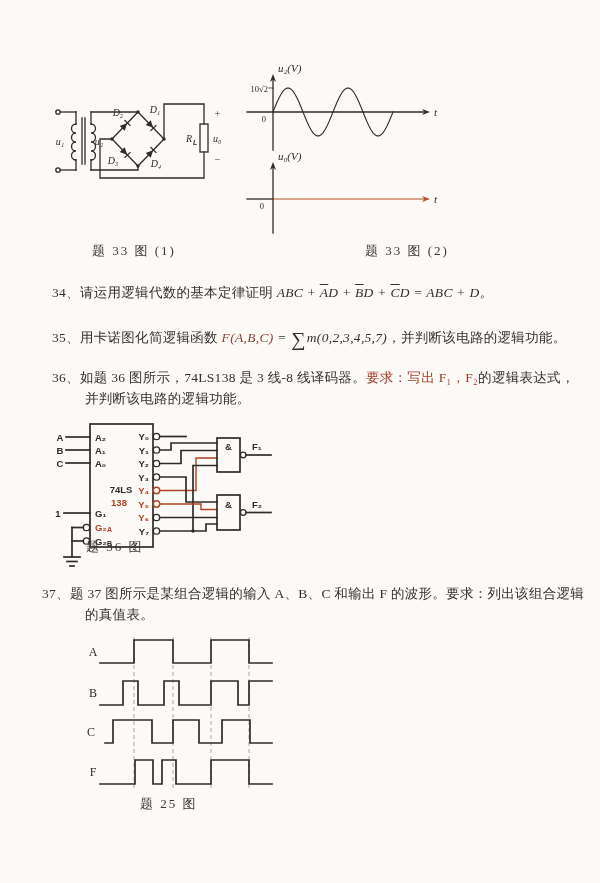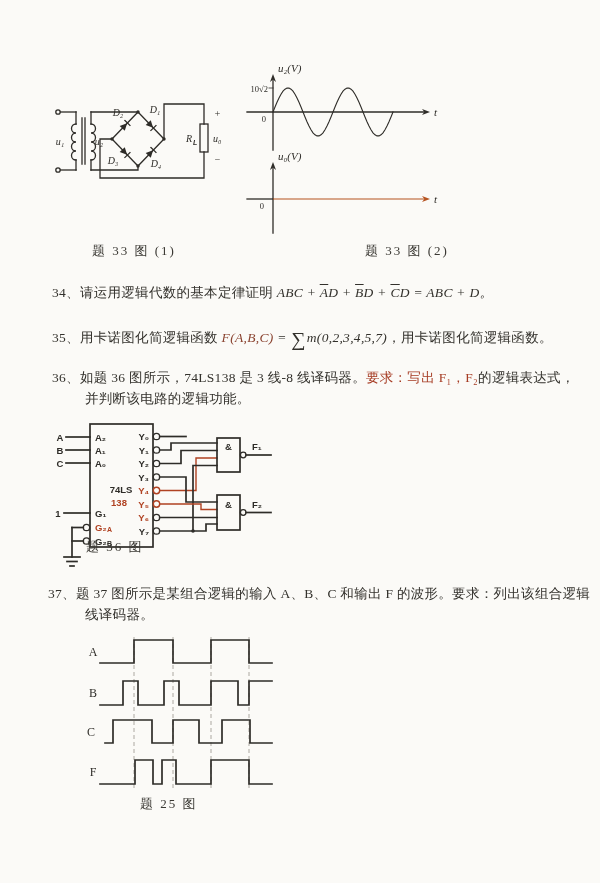--- a/index.html
+++ b/index.html
@@ -122,21 +122,21 @@
   </svg>
 
   <div class="abs caption" style="left:92px;top:242px;text-align:right;">题 33 图 (1)</div>
   <div class="abs caption" style="left:365px;top:242px;">题 33 图 (2)</div>
 
   <div class="abs qtext" style="left:52px;top:284px;">
     <span>34、</span><span>请运用逻辑代数的基本定律证明 </span><span class="math"><span>ABC + </span><span class="ov">A</span><span>D + </span><span class="ov">B</span><span>D + </span><span class="ov">C</span><span>D = ABC + D。</span></span>
   </div>
 
   <div class="abs qtext" style="left:52px;top:328px;">
-    <span>35、</span><span>用卡诺图化简逻辑函数 </span><span class="math brown">F(A,B,C)</span><span class="math"> = </span><span class="sigma">∑</span><span class="math">m(0,2,3,4,5,7)</span><span>，用卡诺图化简逻辑函数。</span>
+    <span>35、</span><span>用卡诺图化简逻辑函数 </span><span class="math brown">F(A,B,C)</span><span class="math"> = </span><span class="sigma">∑</span><span class="math">m(0,2,3,4,5,7)</span><span>，并判断该电路的逻辑功能。</span>
   </div>
 
   <div class="abs qtext" style="left:52px;top:369px;">
     <span>36、</span><span>如题 36 图所示，74LS138 是 3 线-8 线译码器。</span><span class="redtext">要求：写出 F₁，F₂</span><span>的逻辑表达式，</span>
   </div>
   <div class="abs qtext" style="left:85px;top:390px;">
     <span>并判断该电路的逻辑功能。</span>
   </div>
 
   <svg style="left:50px;top:418px;" width="230" height="152" viewBox="50 418 230 152">
@@ -220,25 +220,25 @@
       <rect class="wb" x="217" y="495" width="23" height="35"></rect>
       <text class="pin" x="228.5" y="508" text-anchor="middle">&amp;</text>
       <circle class="w" cx="243.2" cy="512.5" r="2.8"></circle>
       <line class="wb" x1="246" y1="512.5" x2="271" y2="512.5"></line>
       <text class="pin" x="252" y="508">F₂</text>
     </g>
   </svg>
 
   <div class="abs caption" style="left:86px;top:538px;">题 36 图</div>
 
-  <div class="abs qtext" style="left:48px;top:585px;">
+  <div class="abs qtext" style="left:42px;top:585px;">
     <span>37、</span><span>题 37 图所示是某组合逻辑的输入 A、B、C 和输出 F 的波形。要求：列出该组合逻辑</span>
   </div>
   <div class="abs qtext" style="left:85px;top:606px;">
-    <span>线译码器。</span>
+    <span>的真值表。</span>
   </div>
 
   <svg style="left:50px;top:632px;" width="245" height="165" viewBox="50 632 245 165">
     <g class="dashline">
         <line x1="134" x2="134" y1="637" y2="789"></line>
         <line x1="173" x2="173" y1="637" y2="789"></line>
         <line x1="211" x2="211" y1="637" y2="789"></line>
         <line x1="249" x2="249" y1="637" y2="789"></line>
       </g>
     <text class="wave-lbl" x="93" y="656" text-anchor="middle">A</text>

